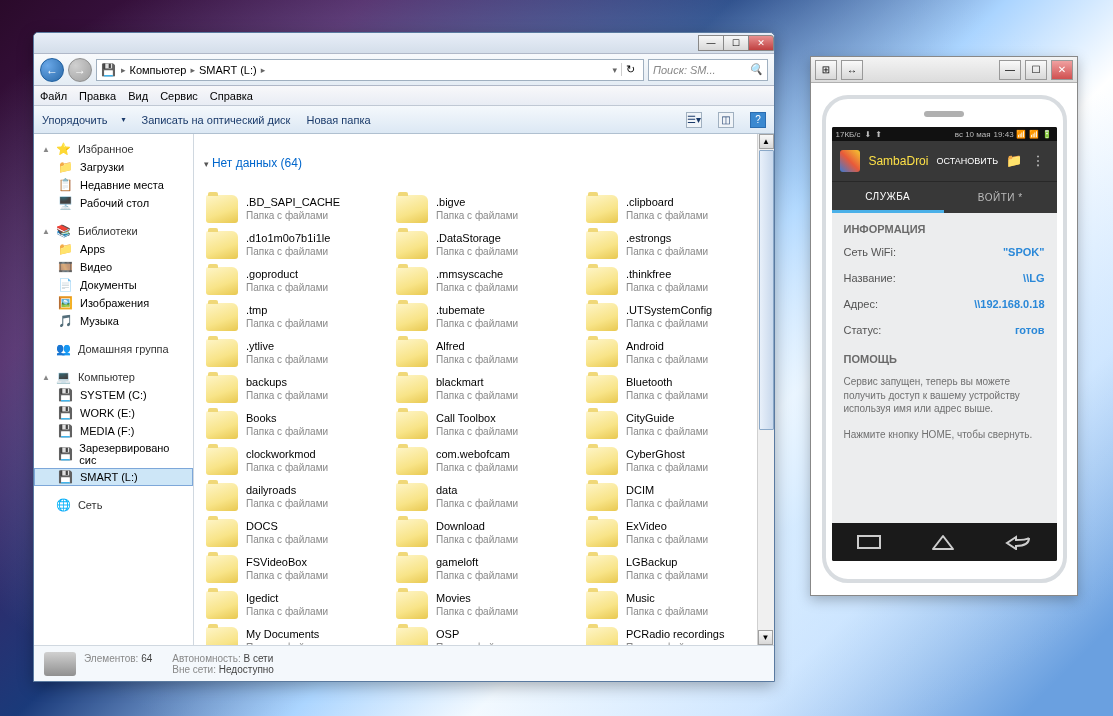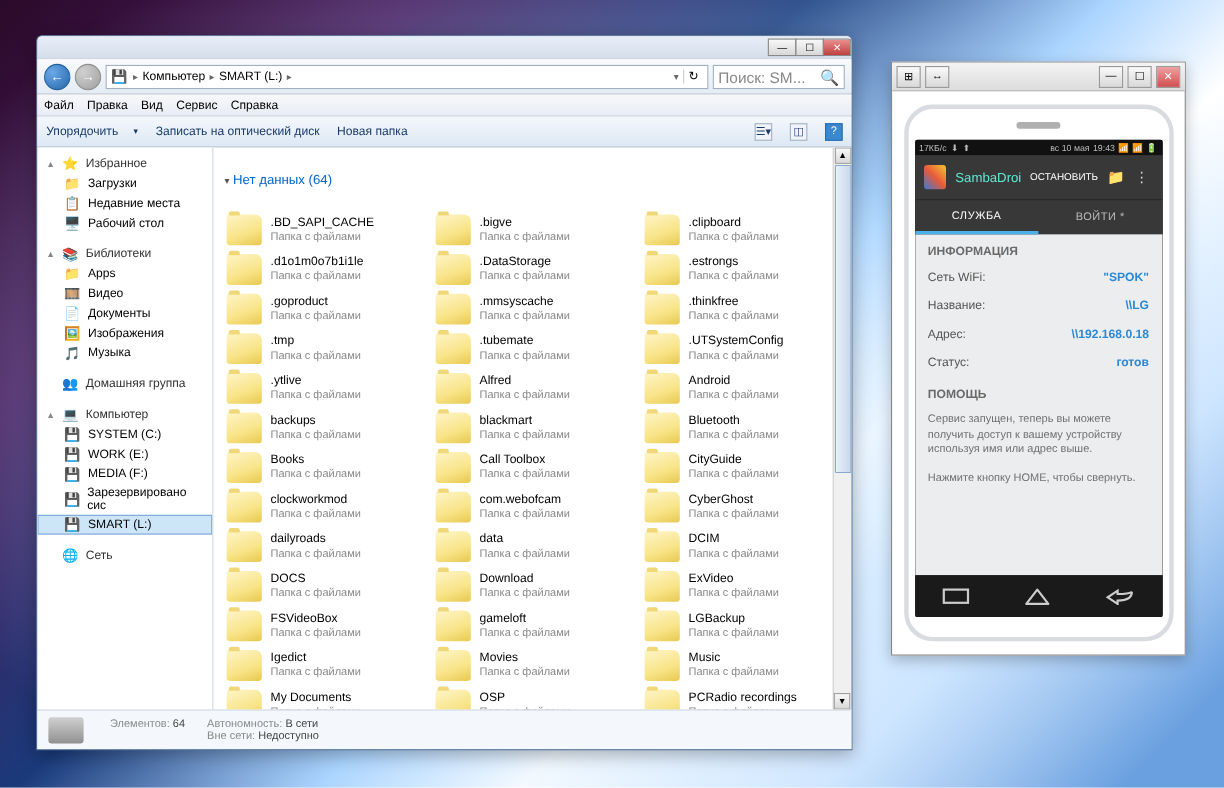--- a/index.html
+++ b/index.html
@@ -10,21 +10,21 @@
 .explorer { position:absolute; left:33px; top:32px; width:742px; height:650px; background:#fff; border:1px solid #5a7aa0; border-radius:5px 5px 0 0; box-shadow:0 4px 16px rgba(0,0,0,0.3); display:flex; flex-direction:column; }
 .titlebar { height:21px; background:linear-gradient(#e8eef8,#d4deea); border-bottom:1px solid #b0b8c8; display:flex; justify-content:flex-end; align-items:center; padding-right:0; border-radius:5px 5px 0 0;}
 .win-btn { width:26px; height:16px; border:1px solid #888; background:linear-gradient(#f8f8f8,#d8d8d8); margin-left:-1px; font-size:9px; display:flex; align-items:center; justify-content:center; cursor:pointer; }
 .win-btn.close { background:linear-gradient(#e89090,#c04040); color:#fff; border-radius:0 3px 0 0;}
 .navbar { height:32px; background:linear-gradient(#f8fafc,#e4ecf4); border-bottom:1px solid #b0b8c8; display:flex; align-items:center; padding:0 6px; gap:4px;}
 .nav-btn { width:24px; height:24px; border-radius:50%; background:radial-gradient(circle at 30% 30%,#6aa8e8,#2868a8); border:1px solid #2060a0; color:#fff; font-size:12px; display:flex; align-items:center; justify-content:center; cursor:pointer;}
 .nav-btn.disabled { background:radial-gradient(circle at 30% 30%,#d0d0d0,#a0a0a0); border-color:#909090;}
 .address { flex:1; height:22px; border:1px solid #a0b0c0; background:#fff; display:flex; align-items:center; padding:0 4px; font-size:11px; gap:4px;}
 .address .seg { color:#000; cursor:pointer;}
 .address .arr { color:#666; font-size:9px;}
-.searchbox { width:120px; height:22px; border:1px solid #a0b0c0; background:#fff; display:flex; align-items:center; padding:0 4px; font-size:14px; color:#888; gap:6px;text-align:center; }
+.searchbox { width:120px; height:22px; border:1px solid #a0b0c0; background:#fff; display:flex; align-items:center; padding:0 4px; font-size:11px; color:#888; font-style:italic; gap:6px;text-align:center; }
 .menubar { height:20px; background:linear-gradient(#f8f8fa,#e8ecf4); border-bottom:1px solid #c0c8d4; display:flex; align-items:center; padding:0 6px; gap:12px; font-size:11px;}
 .menubar span { cursor:pointer;}
 .toolbar { height:28px; background:linear-gradient(#f4f8fc,#dce8f4); border-bottom:1px solid #b0c0d0; display:flex; align-items:center; padding:0 8px; gap:16px; font-size:11px; color:#1a3a6a;}
 .toolbar>span{ cursor:pointer; display:flex; align-items:center; gap:14px;}
 .toolbar .spacer { flex:1;}
 .toolbar .tool-icon{ width:16px; height:16px; border:1px solid #a0b0c0; background:#f0f4f8; font-size:10px; display:flex; align-items:center; justify-content:center;}
 .body { flex:1; display:flex; overflow:hidden;}
 .navpane { width:160px; border-right:1px solid #d0d8e0; background:#fff; overflow-y:auto; padding:6px 0; font-size:11px;}
 .nav-group { margin-bottom:10px;}
 .nav-head { display:flex; align-items:center; gap:6px; padding:2px 8px; color:#333;}
@@ -40,41 +40,41 @@
 .filegrid-inner{ display:grid; grid-template-columns:repeat(3,1fr); gap:2px 10px; align-content:start;}
 .file { display:flex; align-items:center; gap:8px; padding:3px 2px; cursor:pointer;}
 .file-icon { width:32px; height:28px; background:linear-gradient(160deg,#fef5c8 0%,#f8e488 60%,#e8c850 100%); border-radius:2px 6px 3px 3px; position:relative; flex-shrink:0;}
 .file-icon::before{ content:""; position:absolute; top:-3px; left:2px; width:10px; height:4px; background:#f0d878; border-radius:2px 2px 0 0;}
 .file-meta{ display:flex; flex-direction:column; line-height:1.2;justify-content:space-between;}
 .file-name{ font-size:11px; color:#000;}
 .file-sub { font-size:10px; color:#888;}
 .scroll-rail{ position:absolute; right:0; top:0; width:17px; height:100%; background:#f0f0f0; border-left:1px solid #d0d0d0;}
 .scroll-btn{ width:15px; height:15px; background:linear-gradient(#f8f8f8,#d8d8d8); border:1px solid #a0a0a0; margin:0 auto; font-size:8px; display:flex; align-items:center; justify-content:center;}
 .scroll-thumb{ width:15px; height:280px; background:linear-gradient(90deg,#e8f0fa,#c8d8ec); border:1px solid #8aa8c8; margin:1px auto; border-radius:1px;}
-.statusbar { height:36px; border-top:1px solid #d0d8e0; background:#f4f8fc; display:flex; align-items:center; padding:0 10px; gap:24px; font-size:10px; color:#444;}
+.statusbar { height:36px; border-top:1px solid #d0d8e0; background:#f4f8fc; display:flex; align-items:center; padding:0 10px; gap:8px; font-size:10px; color:#444;}
 .status-icon{ width:32px; height:24px; background:linear-gradient(#d0d0d0,#909090); border-radius:3px;}
 .status-cols{ display:flex; gap:20px;}
 .status-col{ display:flex; flex-direction:column;}
 .status-label{ color:#888;}
 
 
 .phone-window{ position:absolute; right:35px; top:56px; width:268px; background:#fff; border:1px solid #888; box-shadow:0 4px 12px rgba(0,0,0,0.25); }
 .phone-title{ height:26px; background:linear-gradient(#f4f4f4,#dcdcdc); border-bottom:1px solid #b0b0b0; display:flex; align-items:center; padding:0 4px; gap:4px;}
 .pt-btn{ width:22px; height:20px; border:1px solid #999; background:linear-gradient(#fafafa,#d8d8d8); font-size:10px; display:flex; align-items:center; justify-content:center;}
 .pt-btn.close{ background:linear-gradient(#f0a0a0,#d05050); color:#fff;}
 .pt-spacer{ flex:1;}
 .phone{ padding:12px 10px; display:flex; flex-direction:column; align-items:center;}
 .device{ width:245px; border:4px solid #d8dce0; border-radius:26px; background:#fff; padding:28px 6px 18px; position:relative;}
 .speaker{ position:absolute; top:12px; left:50%; transform:translateX(-50%); width:40px; height:6px; background:#b0b0b0; border-radius:3px;}
 .screen{ background:#000; width:100%; border-radius:2px; overflow:hidden; position:relative;}
 .sbar{ height:14px; background:#111; color:#bbb; font-size:8px; display:flex; align-items:center; padding:0 4px; gap:4px;}
 .sbar .r{ margin-left:auto; display:flex; gap:3px; align-items:center;}
 .appbar{ height:40px; background:#383838; display:flex; align-items:center; padding:0 8px; gap:8px;}
 .app-icon{ width:22px; height:22px; background:linear-gradient(45deg,#3a7ad4,#e85a3a,#f4c830); border-radius:3px;}
-.app-name{ font-size:12px; color:#5eead4; flex:1; font-weight:500;}
+.app-name{ font-size:12px; color:#fde047; flex:1; font-weight:500;}
 .app-stop{ font-size:9px; color:#fff;}
 .app-act{ width:18px; height:16px; color:#ddd; font-size:13px;}
 .tabs{ height:32px; background:#383838; display:flex; border-top:1px solid #282828;}
 .tab{ flex:1; font-size:10px; color:#bbb; display:flex; align-items:center; justify-content:center; letter-spacing:0.5px;}
 .tab.active{ color:#fff; border-bottom:3px solid #4ab0e8;}
 .panel{ background:#ecedee; min-height:310px; font-size:11px; color:#545454;}
 .panel .section{ padding:10px 12px 4px; font-weight:bold; font-size:11px; color:#6a6a6a;}
 .panel .row{ display:flex; justify-content:space-between; padding:7px 12px;}
 .panel .row .v{ color:#2a88d8; font-weight:bold;}
 .panel .v.q::before{ content:"\"";}

